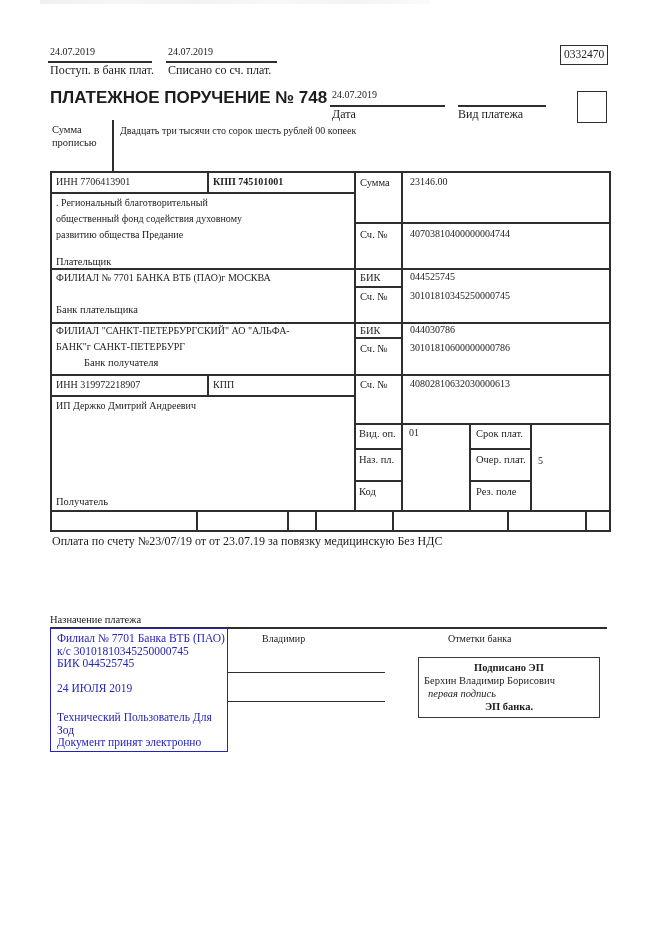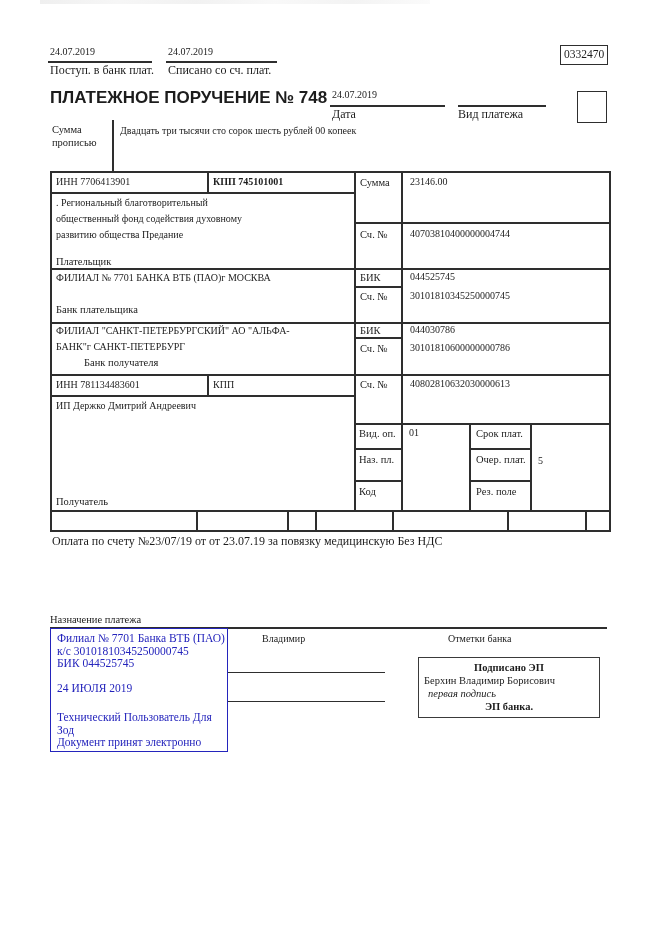--- a/index.html
+++ b/index.html
@@ -86,21 +86,21 @@
   <div class="abs val" style="left:410px;top:288px;">30101810345250000745</div>
 
   <div class="abs val" style="left:56px;top:323px;">ФИЛИАЛ "САНКТ-ПЕТЕРБУРГСКИЙ" АО "АЛЬФА-</div>
   <div class="abs val" style="left:56px;top:339px;">БАНК"г САНКТ-ПЕТЕРБУРГ</div>
   <div class="abs lbl" style="left:56px;top:356px;margin-left:28px;">Банк получателя</div>
   <div class="abs lbl" style="left:360px;top:324px;">БИК</div>
   <div class="abs val" style="left:410px;top:322px;">044030786</div>
   <div class="abs lbl" style="left:360px;top:342px;">Сч. №</div>
   <div class="abs val" style="left:410px;top:340px;">30101810600000000786</div>
 
-  <div class="abs val" style="left:56px;top:377px;">ИНН 781134483601</div>
+  <div class="abs val" style="left:56px;top:377px;">ИНН 319972218907</div>
   <div class="abs val" style="left:213px;top:377px;">КПП</div>
   <div class="abs lbl" style="left:360px;top:378px;">Сч. №</div>
   <div class="abs val" style="left:410px;top:376px;">40802810632030000613</div>
 
   <div class="abs val" style="left:56px;top:398px;">ИП Держко Дмитрий Андреевич</div>
   <div class="abs lbl" style="left:56px;top:495px;">Получатель</div>
 
   <div class="abs hline" style="left:354px;top:423px;width:256px;"></div>
   <div class="abs vline" style="left:469px;top:423px;height:87px;"></div>
   <div class="abs vline" style="left:530px;top:423px;height:87px;"></div>

